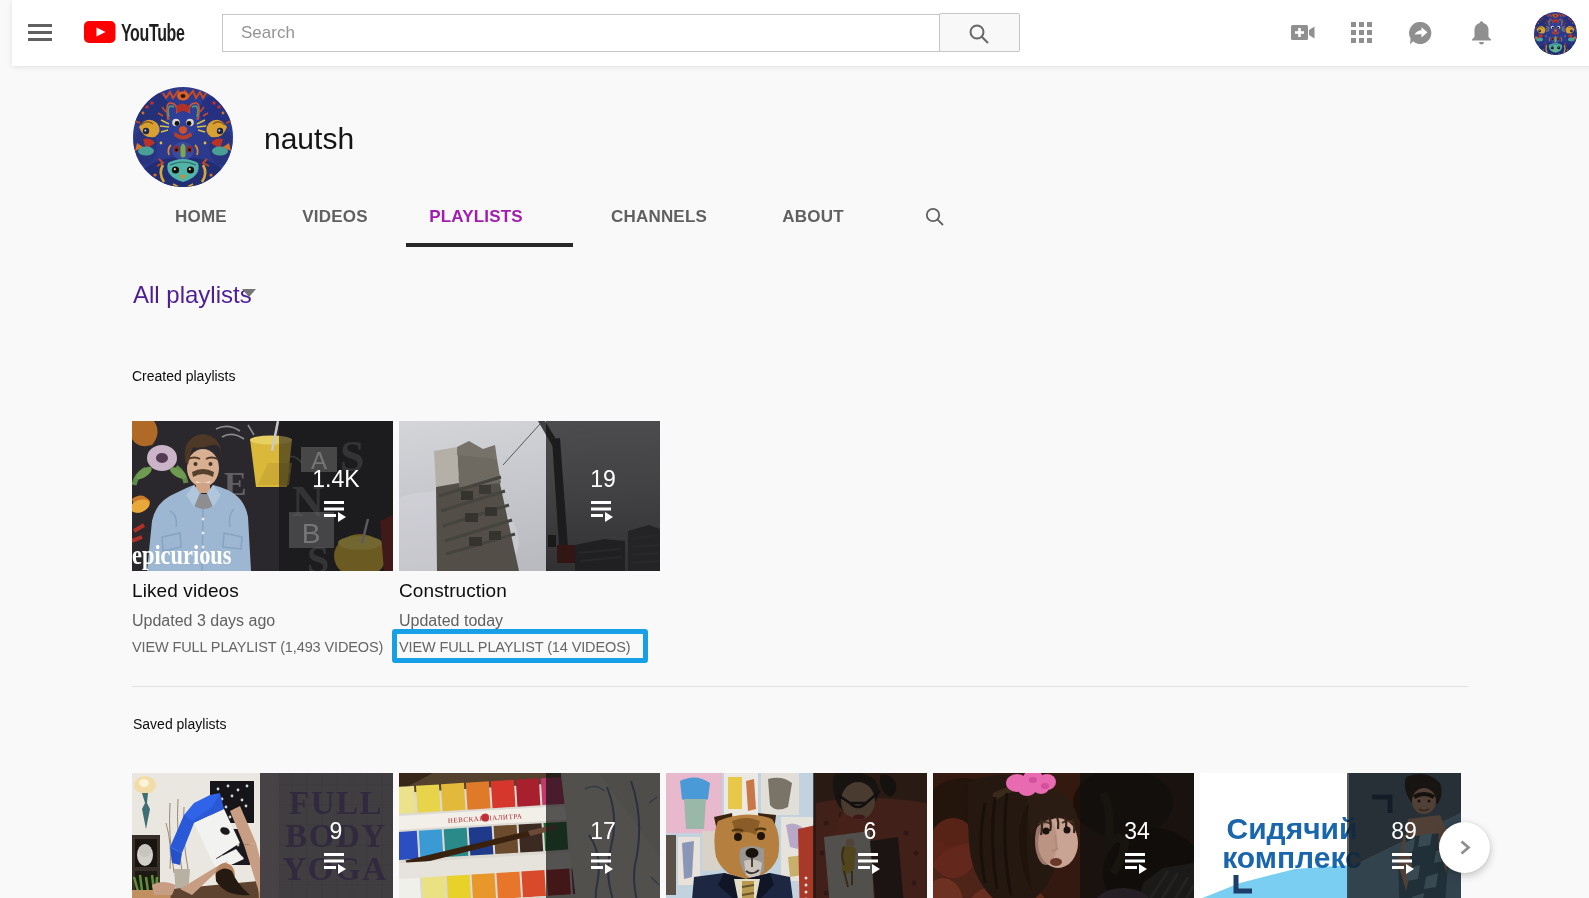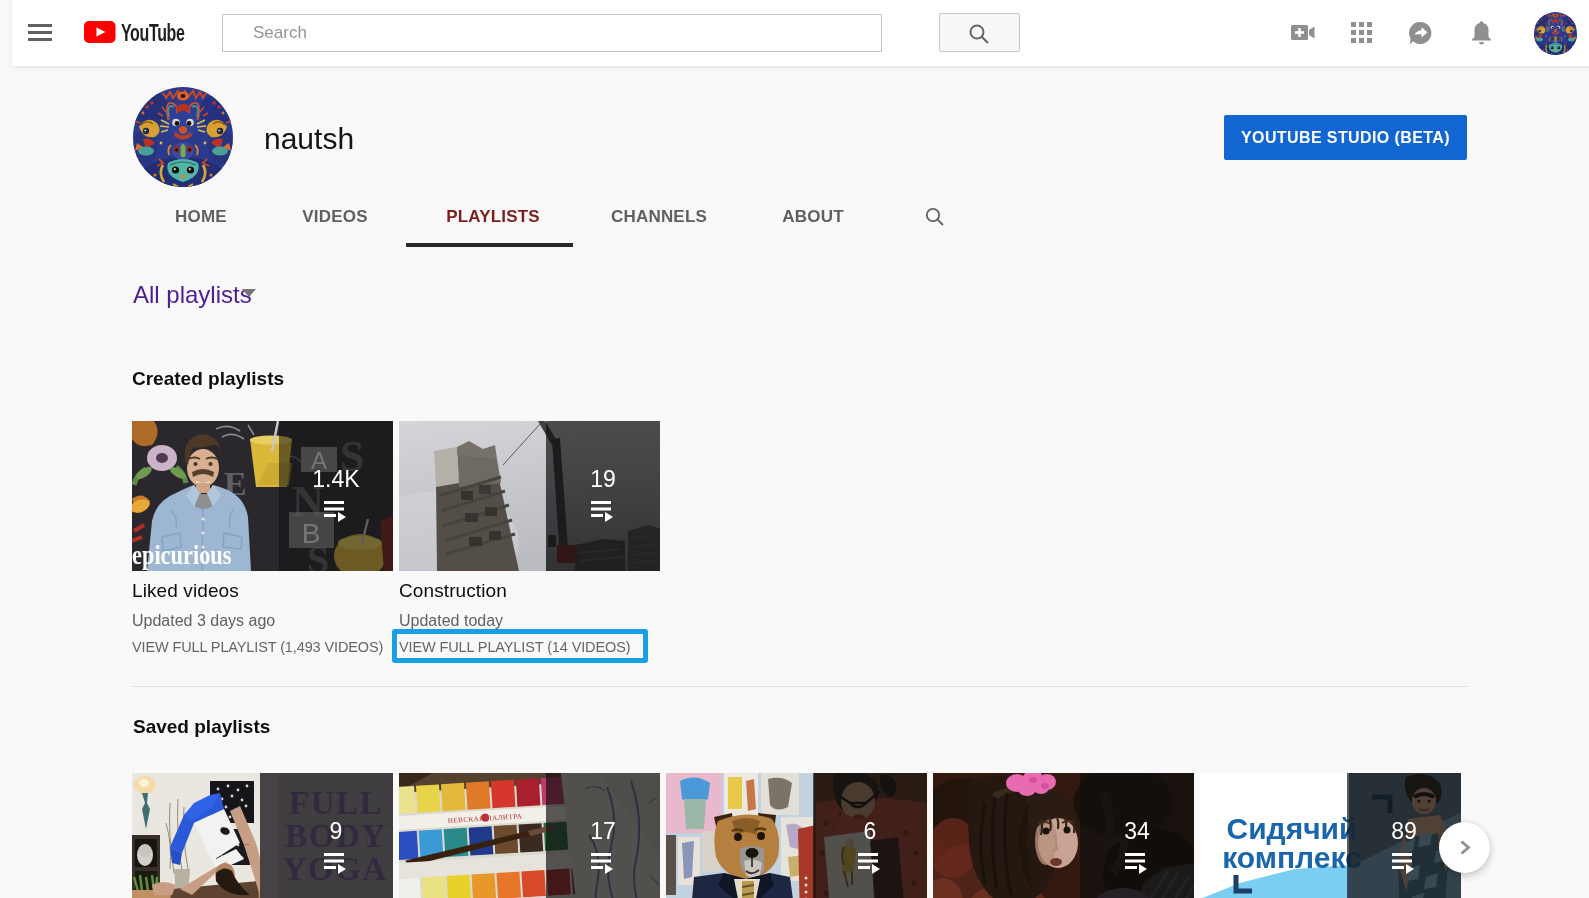--- a/index.html
+++ b/index.html
@@ -1,30 +1,30 @@
 <!DOCTYPE html>
 <html><head>
 <meta charset="utf-8">
 <style>
 *{margin:0;padding:0;box-sizing:border-box}
 body{font-family:"Liberation Sans",sans-serif;background:#fff}
 #page{position:relative;width:1589px;height:898px;background:#f9f9f9;overflow:hidden}
 .abs{position:absolute}
 #topbar{position:absolute;left:12px;top:0;width:1589px;height:66px;background:#fff;box-shadow:0 1px 5px rgba(0,0,0,0.10);z-index:5}
 .bar{position:absolute;left:16px;width:24px;height:2.6px;background:#616161}
-#sinput{position:absolute;left:210px;top:14px;width:660px;height:38px;border:1px solid #c6c6c6;background:#fff;color:#949494;font-size:17px;line-height:36px;padding-left:30px}
+#sinput{position:absolute;left:210px;top:14px;width:718px;height:38px;border:1px solid #c6c6c6;background:#fff;color:#949494;font-size:17px;line-height:36px;padding-left:18px}
 #sbtn{position:absolute;left:927px;top:13px;width:81px;height:39px;background:#f8f8f8;border:1px solid #c6c6c6;border-radius:2px}
 .card{position:absolute;width:261px;height:150px;overflow:hidden;background:#888}
 .ov{position:absolute;left:147px;top:0;width:114px;height:150px;background:rgba(15,15,15,0.68)}
 .cnt{position:absolute;left:147px;top:44.5px;width:114px;text-align:center;color:#fff;font-size:23px;z-index:3}
 .plic{position:absolute;left:192px;top:80px;z-index:3}
 .ttl{position:absolute;font-size:19px;font-weight:400;color:#0d0d0d;letter-spacing:0.1px}
 .upd{position:absolute;font-size:16px;color:#616161}
 .vfp{position:absolute;font-size:14.5px;color:#666;letter-spacing:-0.12px}
-.h2{position:absolute;font-size:19px;font-weight:bold;color:#0d0d0d}
+.h2{position:absolute;font-size:14px;font-weight:normal;color:#0d0d0d}
 .tab{position:absolute;top:207px;font-size:17px;font-weight:bold;color:#606060;letter-spacing:0.2px;transform:translateX(-50%)}
 </style>
 </head>
 <body>
 <div id="page">
 
 <div class="abs" style="left:133px;top:281px;font-size:24px;color:#4c1d95">All playlists</div>
 <svg class="abs" style="left:241px;top:289px" width="16" height="8">
       <polygon points="1,0 15,0 8,8" fill="#757575"></polygon>
     </svg>
@@ -523,25 +523,24 @@
           <g fill="#fff">
             <rect x="0" y="0" width="20" height="3"></rect>
             <rect x="0" y="6.5" width="20" height="3"></rect>
             <rect x="0" y="13" width="12" height="3"></rect>
             <polygon points="14,11 22,16 14,21"></polygon>
           </g>
         </g>
 </defs>
 </svg>
 <div class="abs" style="left:264px;top:122px;font-size:30px;color:#141414">nautsh</div>
-<div class="abs" style="left:1224px;top:115px;width:243px;height:45px;background:#1266d2;border-radius:2px;color:#fff;font-size:16px;font-weight:bold;letter-spacing:0.4px;text-align:center;line-height:45px">YOUTUBE STUDIO (BETA)</div>
 
 <div class="tab" style="left:201px">HOME</div>
 <div class="tab" style="left:335px">VIDEOS</div>
-<div class="tab" style="left:493px;color:#7f1d1d">PLAYLISTS</div>
+<div class="tab" style="left:476px;color:#a21caf">PLAYLISTS</div>
 <div class="tab" style="left:659px">CHANNELS</div>
 <div class="tab" style="left:813px">ABOUT</div>
 <svg class="abs" style="left:924px;top:206px" width="21" height="21" viewBox="0 0 21 21">
       <circle cx="9" cy="9" r="6.2" stroke="#606060" stroke-width="1.8" fill="none"></circle>
       <line x1="13.6" y1="13.6" x2="19" y2="19" stroke="#606060" stroke-width="1.8"></line>
     </svg>
 <div class="abs" style="left:406px;top:243px;width:167px;height:4px;background:#282828"></div>
 
 <div id="topbar">
   <div class="bar" style="top:24px"></div>

